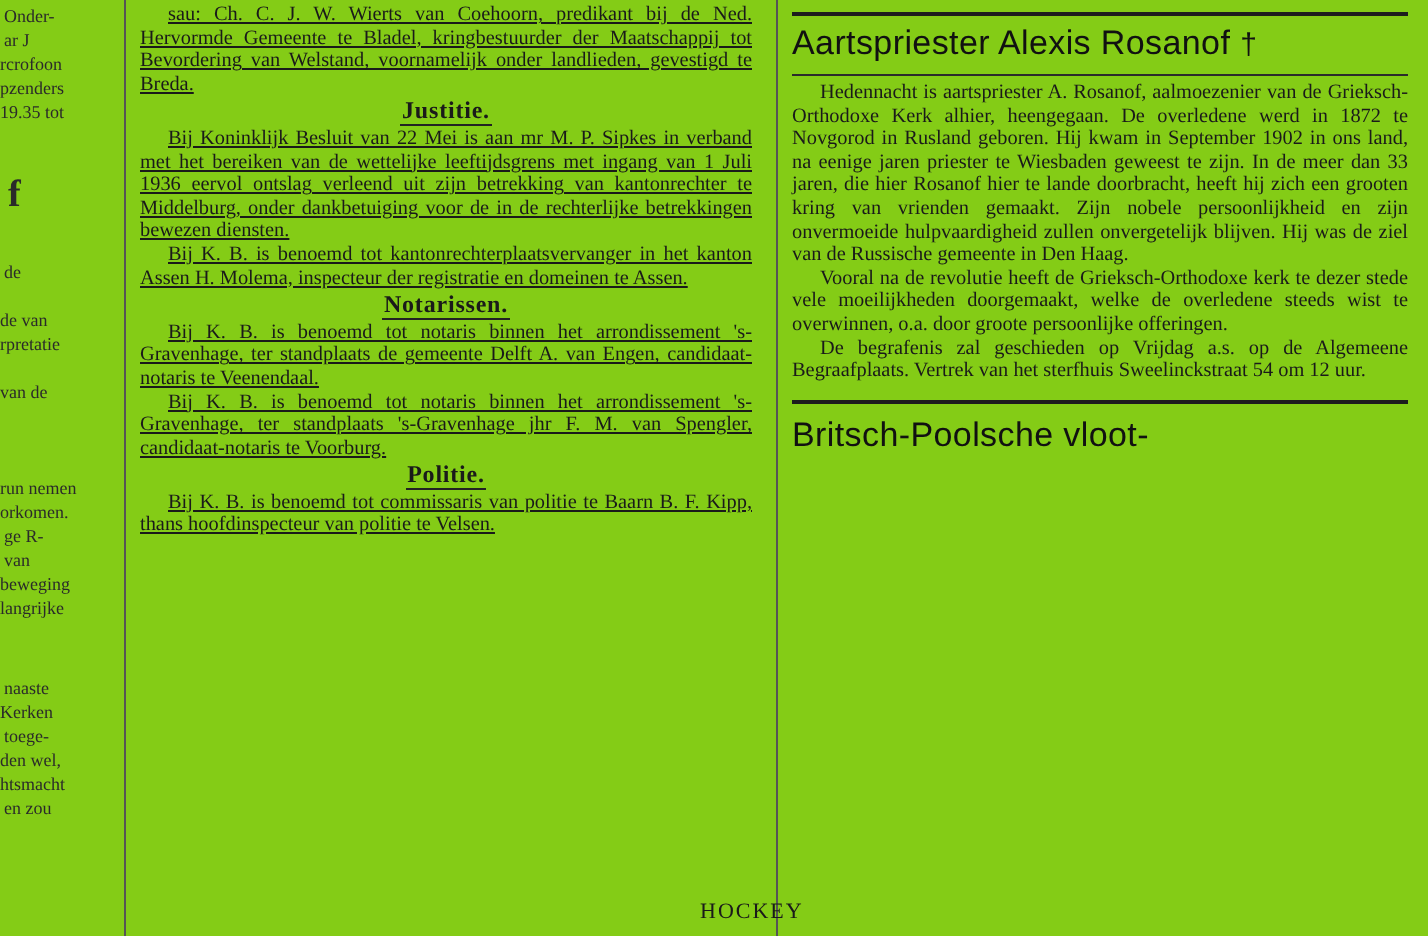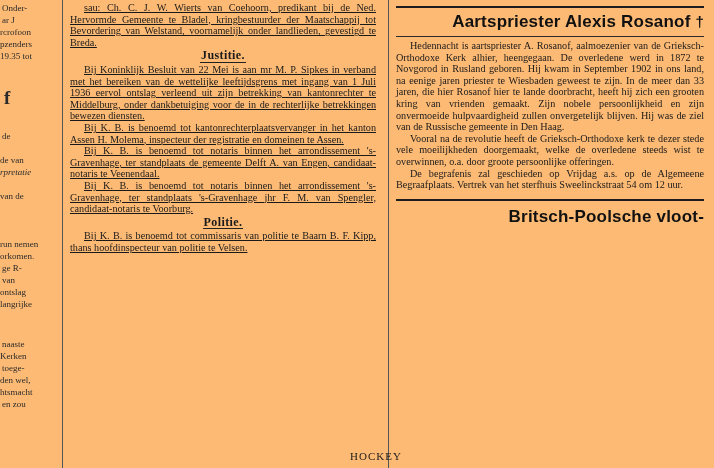--- a/index.html
+++ b/index.html
@@ -11,21 +11,21 @@
     width: 714px;
     height: 468px;
     overflow: hidden;
     font-family: "Liberation Serif", serif;
     color: #1a1a1a;
   }
   .page {
     position: relative;
     width: 714px;
     height: 468px;
-    background: #fdba74;
+    background: #84cc16;
   }
   
   .col {
     position: absolute;
     top: 0;
     box-sizing: border-box;
     font-size: 10.2px;
     line-height: 11.6px;
     text-align: justify;
   }
@@ -71,26 +71,26 @@
     letter-spacing: 0.4px;
     margin: 2px 0 1px 0;
   }
   .subhead-underline {
     display: inline-block;
     border-bottom: 1px solid #222;
     padding: 0 1px 0 1px;
   }
   .bighead {
     font-family: "Liberation Sans", sans-serif;
-    font-weight: bold;
+    font-weight: normal;
     font-size: 17px;
     line-height: 20px;
     letter-spacing: 0.2px;
     margin: 4px 0 4px 0;
-    text-align: right;
+    text-align: left;
     color: #111;
   }
   .bighead .cross { font-size: 15px; }
   .hr-thick {
     border: 0;
     border-top: 2px solid #1d1d1d;
     margin: 4px 0 4px 0;
   }
   .hr-thin {
     border: 0;
@@ -115,29 +115,29 @@
 
   <div class="scrap blur">
     <div class="small" style="top:2px;">Onder-</div>
     <div class="small" style="top:14px;">ar J</div>
     <div class="small" style="top:26px;left:0;">rcrofoon</div>
     <div class="small" style="top:38px;left:0;">pzenders</div>
     <div class="small" style="top:50px;left:0;">19.35 tot</div>
     <div class="big" style="top:88px;left:4px;">f</div>
     <div class="small" style="top:130px;">de</div>
     <div class="small" style="top:154px;left:0;">de van</div>
-    <div class="small" style="top:166px;left:0;font-style:italic;">rpretatie</div>
+    <div class="small" style="top:166px;left:0;">rpretatie</div>
     <div class="small" style="top:178px;left:4px;margin-left:42px;">impli</div>
     <div class="small" style="top:190px;left:0;">van de</div>
     <div class="small" style="top:202px;margin-left:44px;">stand</div>
     <div class="small" style="top:238px;left:0;">run nemen</div>
     <div class="small" style="top:250px;left:0;">orkomen.</div>
     <div class="small" style="top:262px;">ge R-</div>
     <div class="small" style="top:274px;">van</div>
-    <div class="small" style="top:286px;left:0;">ontslag</div>
+    <div class="small" style="top:286px;left:0;">beweging</div>
     <div class="small" style="top:298px;left:0;">langrijke</div>
     <div class="small" style="top:338px;">naaste</div>
     <div class="small" style="top:350px;left:0;">Kerken</div>
     <div class="small" style="top:362px;">toege-</div>
     <div class="small" style="top:374px;left:0;">den wel,</div>
     <div class="small" style="top:386px;left:0;">htsmacht</div>
     <div class="small" style="top:398px;">en zou</div>
   </div>
 
   <div class="vrule" style="left:62px;"></div>
@@ -146,20 +146,23 @@
   <div class="col blur" style="left:70px; width:310px; padding:2px 4px 0 0;text-decoration:underline;">
 
     <p>sau: Ch. C. J. W. Wierts van Coehoorn, predikant bij de Ned. Hervormde Gemeente te Bladel, kringbestuurder der Maatschappij tot Bevordering van Welstand, voornamelijk onder landlieden, gevestigd te Breda.</p>
 
     <div class="subhead">
       <span class="subhead-underline">Justitie.</span>
     </div>
     <p>Bij Koninklijk Besluit van 22 Mei is aan mr M. P. Sipkes in verband met het bereiken van de wettelijke leeftijdsgrens met ingang van 1 Juli 1936 eervol ontslag verleend uit zijn betrekking van kantonrechter te Middelburg, onder dankbetuiging voor de in de rechterlijke betrekkingen bewezen diensten.</p>
     <p>Bij K. B. is benoemd tot kantonrechterplaatsvervanger in het kanton Assen H. Molema, inspecteur der registratie en domeinen te Assen.</p>
 
+    <div class="subhead">
+      <span class="subhead-underline">Notarissen.</span>
+    </div>
     <p>Bij K. B. is benoemd tot notaris binnen het arrondissement 's-Gravenhage, ter standplaats de gemeente Delft A. van Engen, candidaat-notaris te Veenendaal.</p>
     <p>Bij K. B. is benoemd tot notaris binnen het arrondissement 's-Gravenhage, ter standplaats 's-Gravenhage jhr F. M. van Spengler, candidaat-notaris te Voorburg.</p>
 
     <div class="subhead">
       <span class="subhead-underline">Politie.</span>
     </div>
     <p>Bij K. B. is benoemd tot commissaris van politie te Baarn B. F. Kipp, thans hoofdinspecteur van politie te Velsen.</p>
   </div>
 
   <div class="footer-note blur" style="left:310px; top:450px;">HOCKEY</div>

